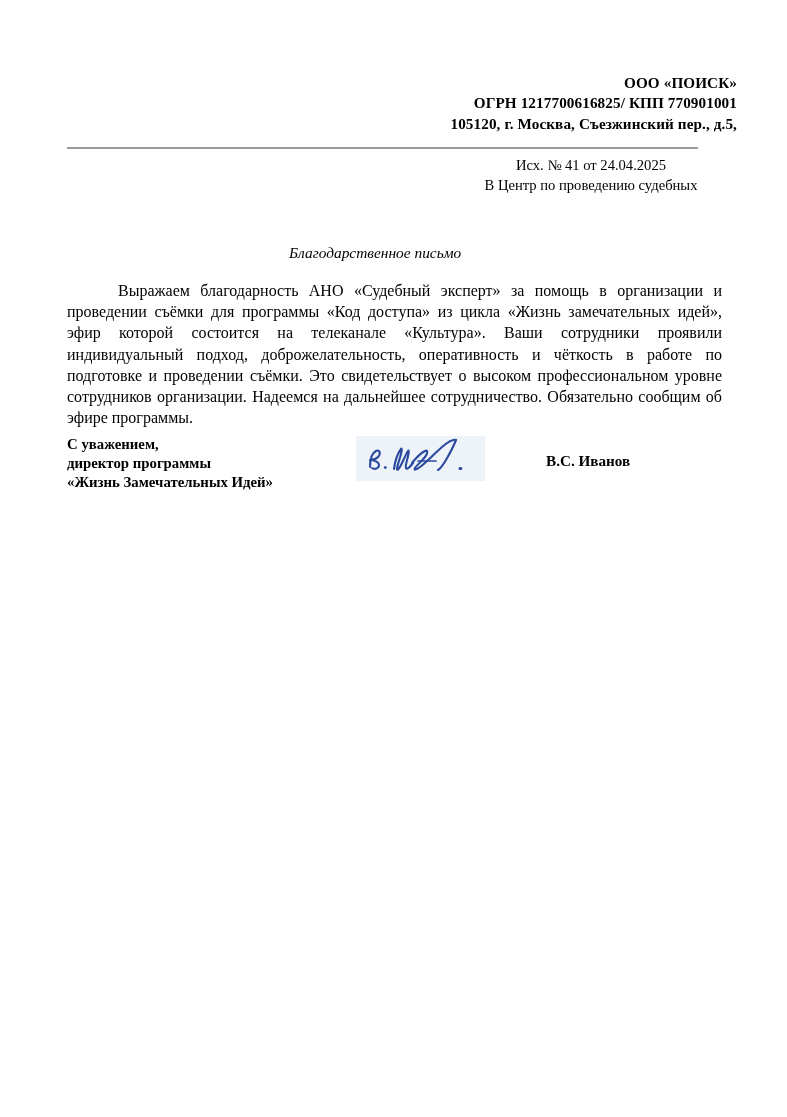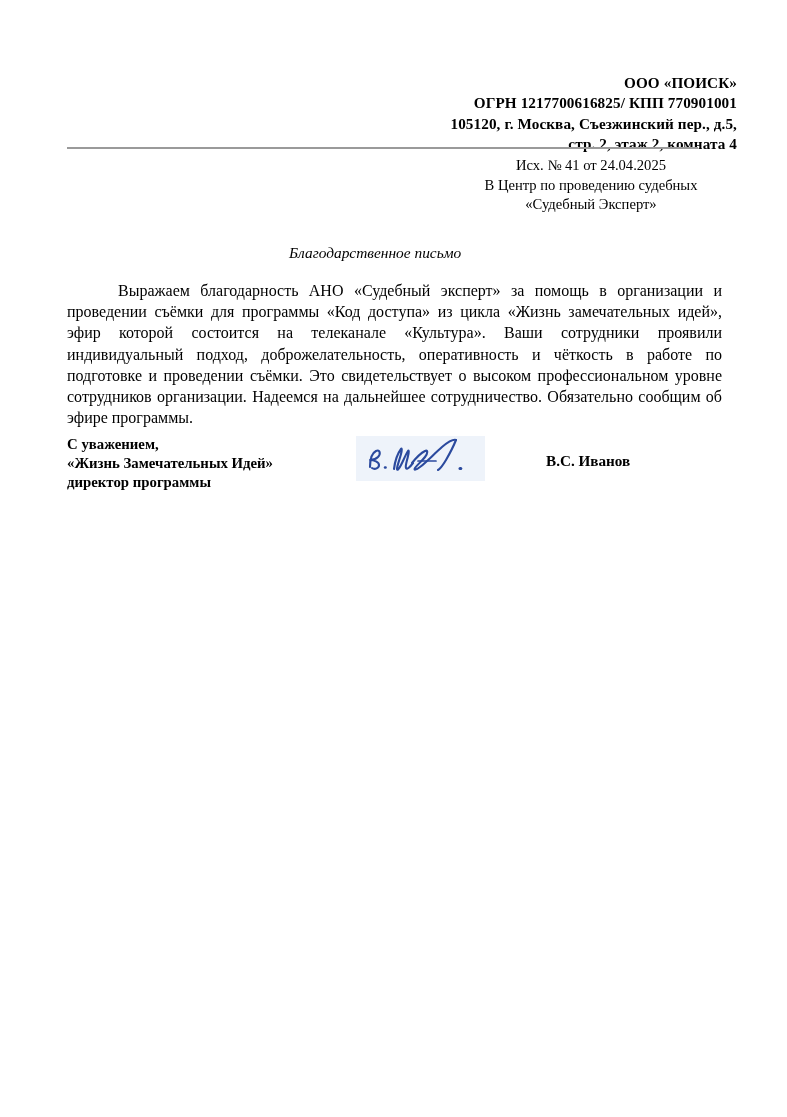--- a/index.html
+++ b/index.html
@@ -127,39 +127,37 @@
 </style>
 </head>
 <body>
 
 <div class="page">
 
   <div class="company-header">
     <div>ООО «ПОИСК»</div>
     <div>ОГРН 1217700616825/ КПП 770901001</div>
     <div>105120, г. Москва, Съезжинский пер., д.5,</div>
-    <div>стр. 2, этаж 2, комната 4</div>
   </div>
 
   <div class="divider"></div>
 
   <div class="recipient-block">
     <div>Исх. № 41 от 24.04.2025</div>
     <div>В Центр по проведению судебных</div>
-    <div>«Судебный Эксперт»</div>
   </div>
 
   <div class="letter-title">Благодарственное письмо</div>
 
   <div class="letter-body">Выражаем благодарность АНО «Судебный эксперт» за помощь в организации и проведении съёмки для программы «Код доступа» из  цикла «Жизнь замечательных идей», эфир которой состоится на телеканале «Культура». Ваши сотрудники проявили индивидуальный подход, доброжелательность, оперативность и чёткость в работе по подготовке и проведении съёмки. Это свидетельствует о высоком профессиональном уровне сотрудников организации. Надеемся на дальнейшее сотрудничество. Обязательно сообщим об эфире программы.</div>
 
   <div class="signoff">
     <div>С уважением,</div>
+    <div>директор программы</div>
     <div>«Жизнь Замечательных Идей»</div>
-    <div>директор программы</div>
   </div>
 
   <div class="signature-stamp">
     <svg viewBox="0 0 129 45" xmlns="http://www.w3.org/2000/svg">
       <g fill="none" stroke="#2b4a9e" stroke-linecap="round" stroke-linejoin="round">
         <path d="M14 31 C14 24, 16 17, 20 15 C24 13, 25 18, 22 21 C19 24, 15 24, 14 24 C18 24, 23 26, 23 29 C23 32, 19 34, 16 32" stroke-width="2.1"></path>
         <path d="M29 31.5 L29.6 31.5" stroke-width="2.4"></path>
         <path d="M38 33 C39 25, 42 17, 45 13 C46 11.5, 46 14, 45 18 C43.5 24, 41 30, 41 33 C41 35, 43 33, 45 29 C47.5 24, 50 18, 52 15 C53 13.5, 53 16, 52 20 C51 25, 49 30, 50 32 C51 34, 54 31, 57 27" stroke-width="2.1"></path>
         <path d="M56 27 C60 22, 65 17, 69 15 C72 13.5, 72 17, 69 21 C66 25, 61 29, 59 32 C57.5 34.5, 60 34, 64 31 C70 26.5, 78 18, 86 11 C92 6, 97 3, 100 4" stroke-width="2.1"></path>
         <path d="M62 25 L80 25" stroke-width="1.7"></path>

